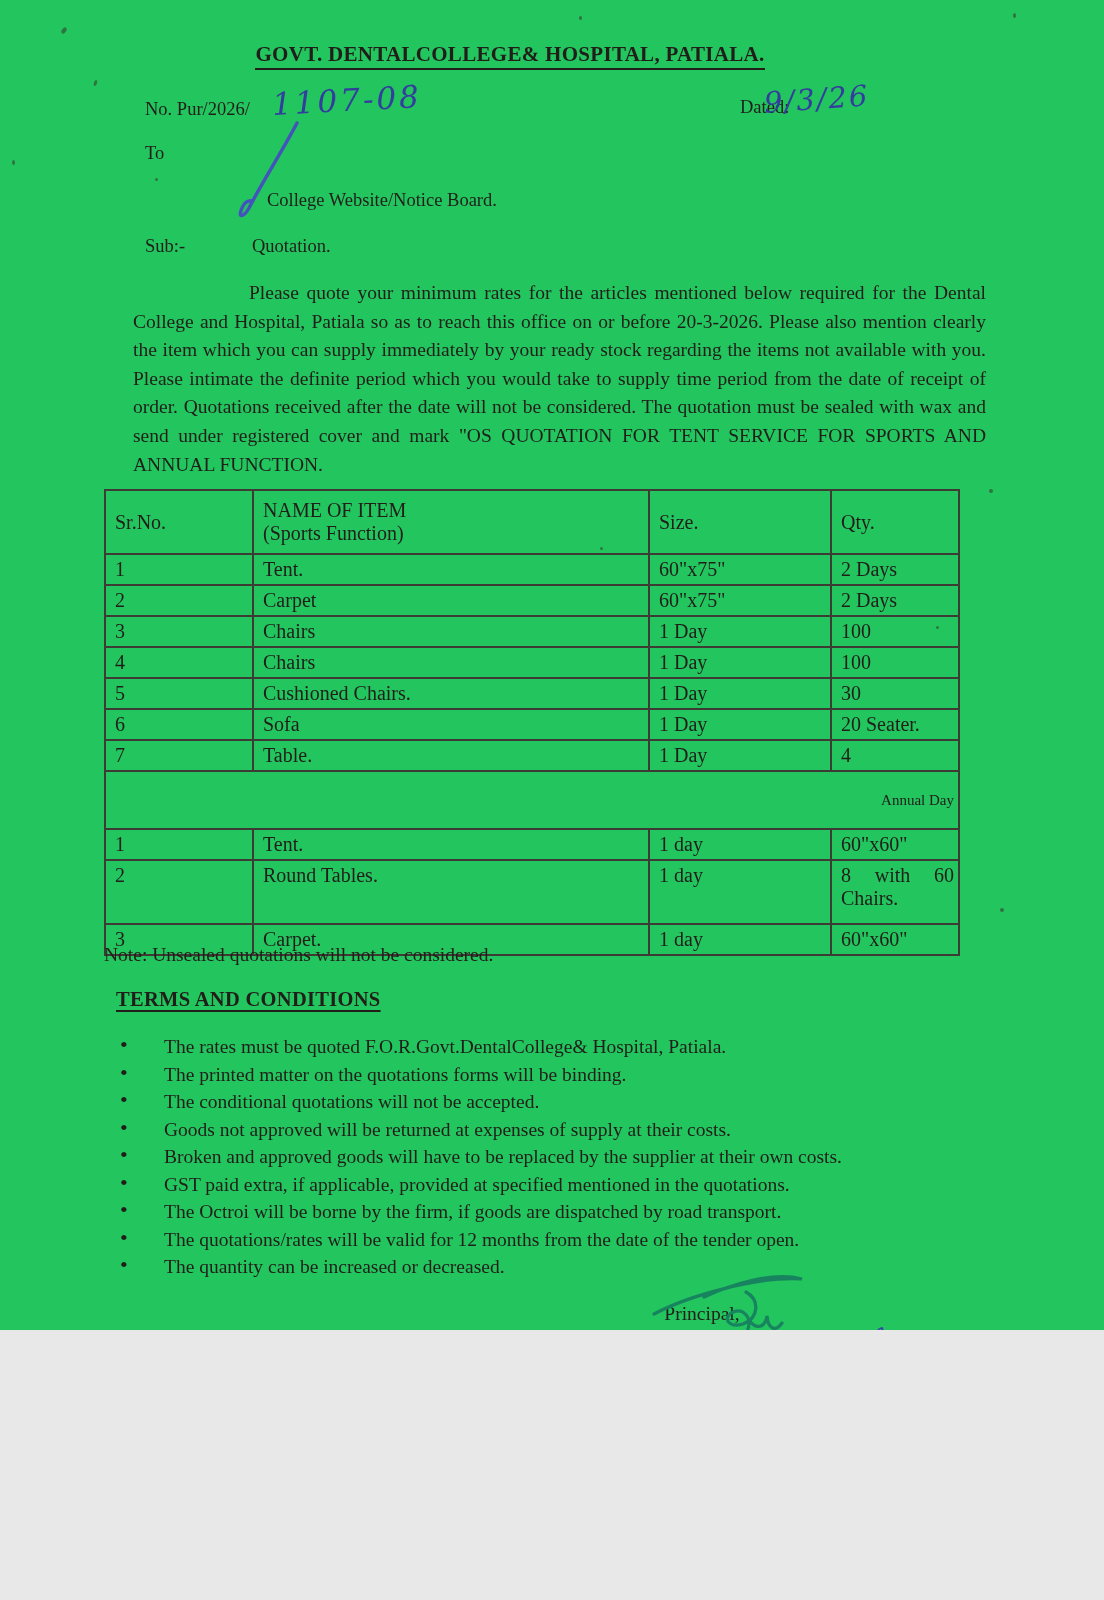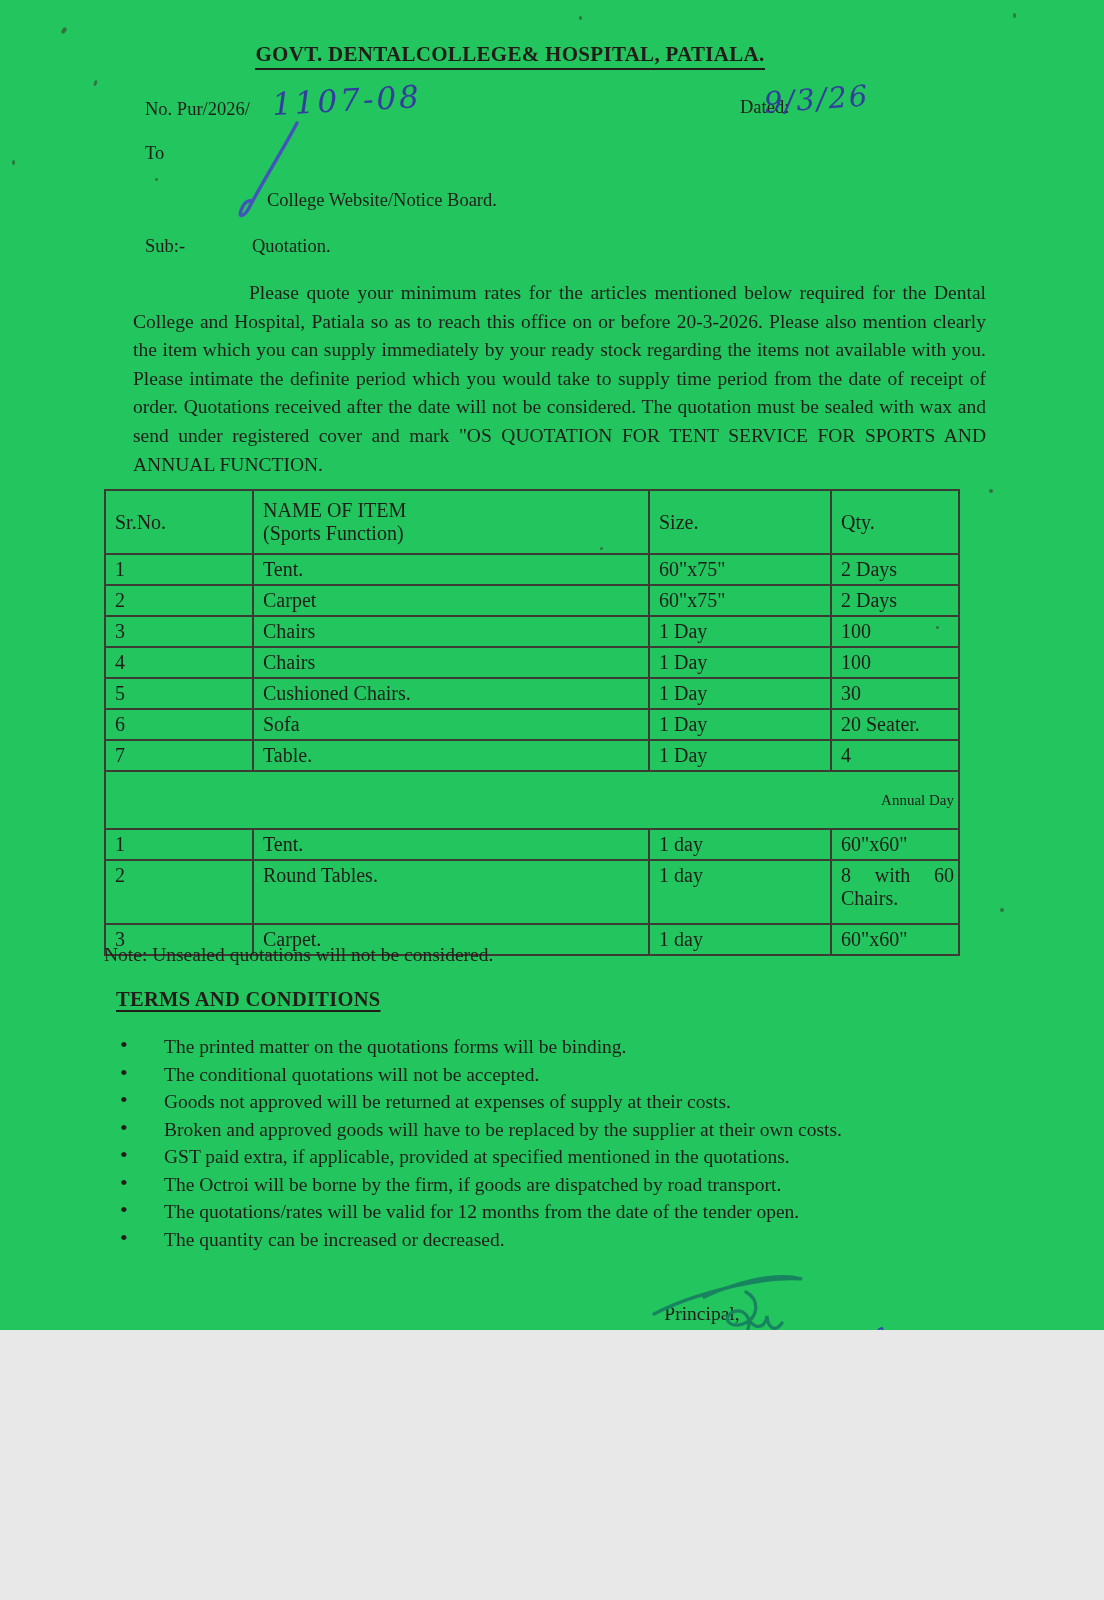--- a/index.html
+++ b/index.html
@@ -180,20 +180,21 @@
       <td>1 day</td>
       <td>60"x60"</td>
     </tr>
   </tbody>
     </table>
 
   <div class="abs note-line">Note: Unsealed quotations will not be considered.</div>
 
   <div class="abs terms-head">TERMS AND CONDITIONS</div>
   <ul class="terms">
+    <li>The rates must be quoted F.O.R.Govt.DentalCollege&amp; Hospital, Patiala.</li>
     <li>The printed matter on the quotations forms will be binding.</li>
     <li>The conditional quotations will not be accepted.</li>
     <li>Goods not approved will be returned at expenses of supply at their costs.</li>
     <li>Broken and approved goods will have to be replaced by the supplier at their own costs.</li>
     <li>GST paid extra, if applicable, provided at specified mentioned in the quotations.</li>
     <li>The Octroi will  be borne by the firm, if goods are dispatched by road transport.</li>
     <li>The quotations/rates will be valid for 12 months from the date of the tender open.</li>
     <li>The quantity can be increased or decreased.</li>
   </ul>
 

